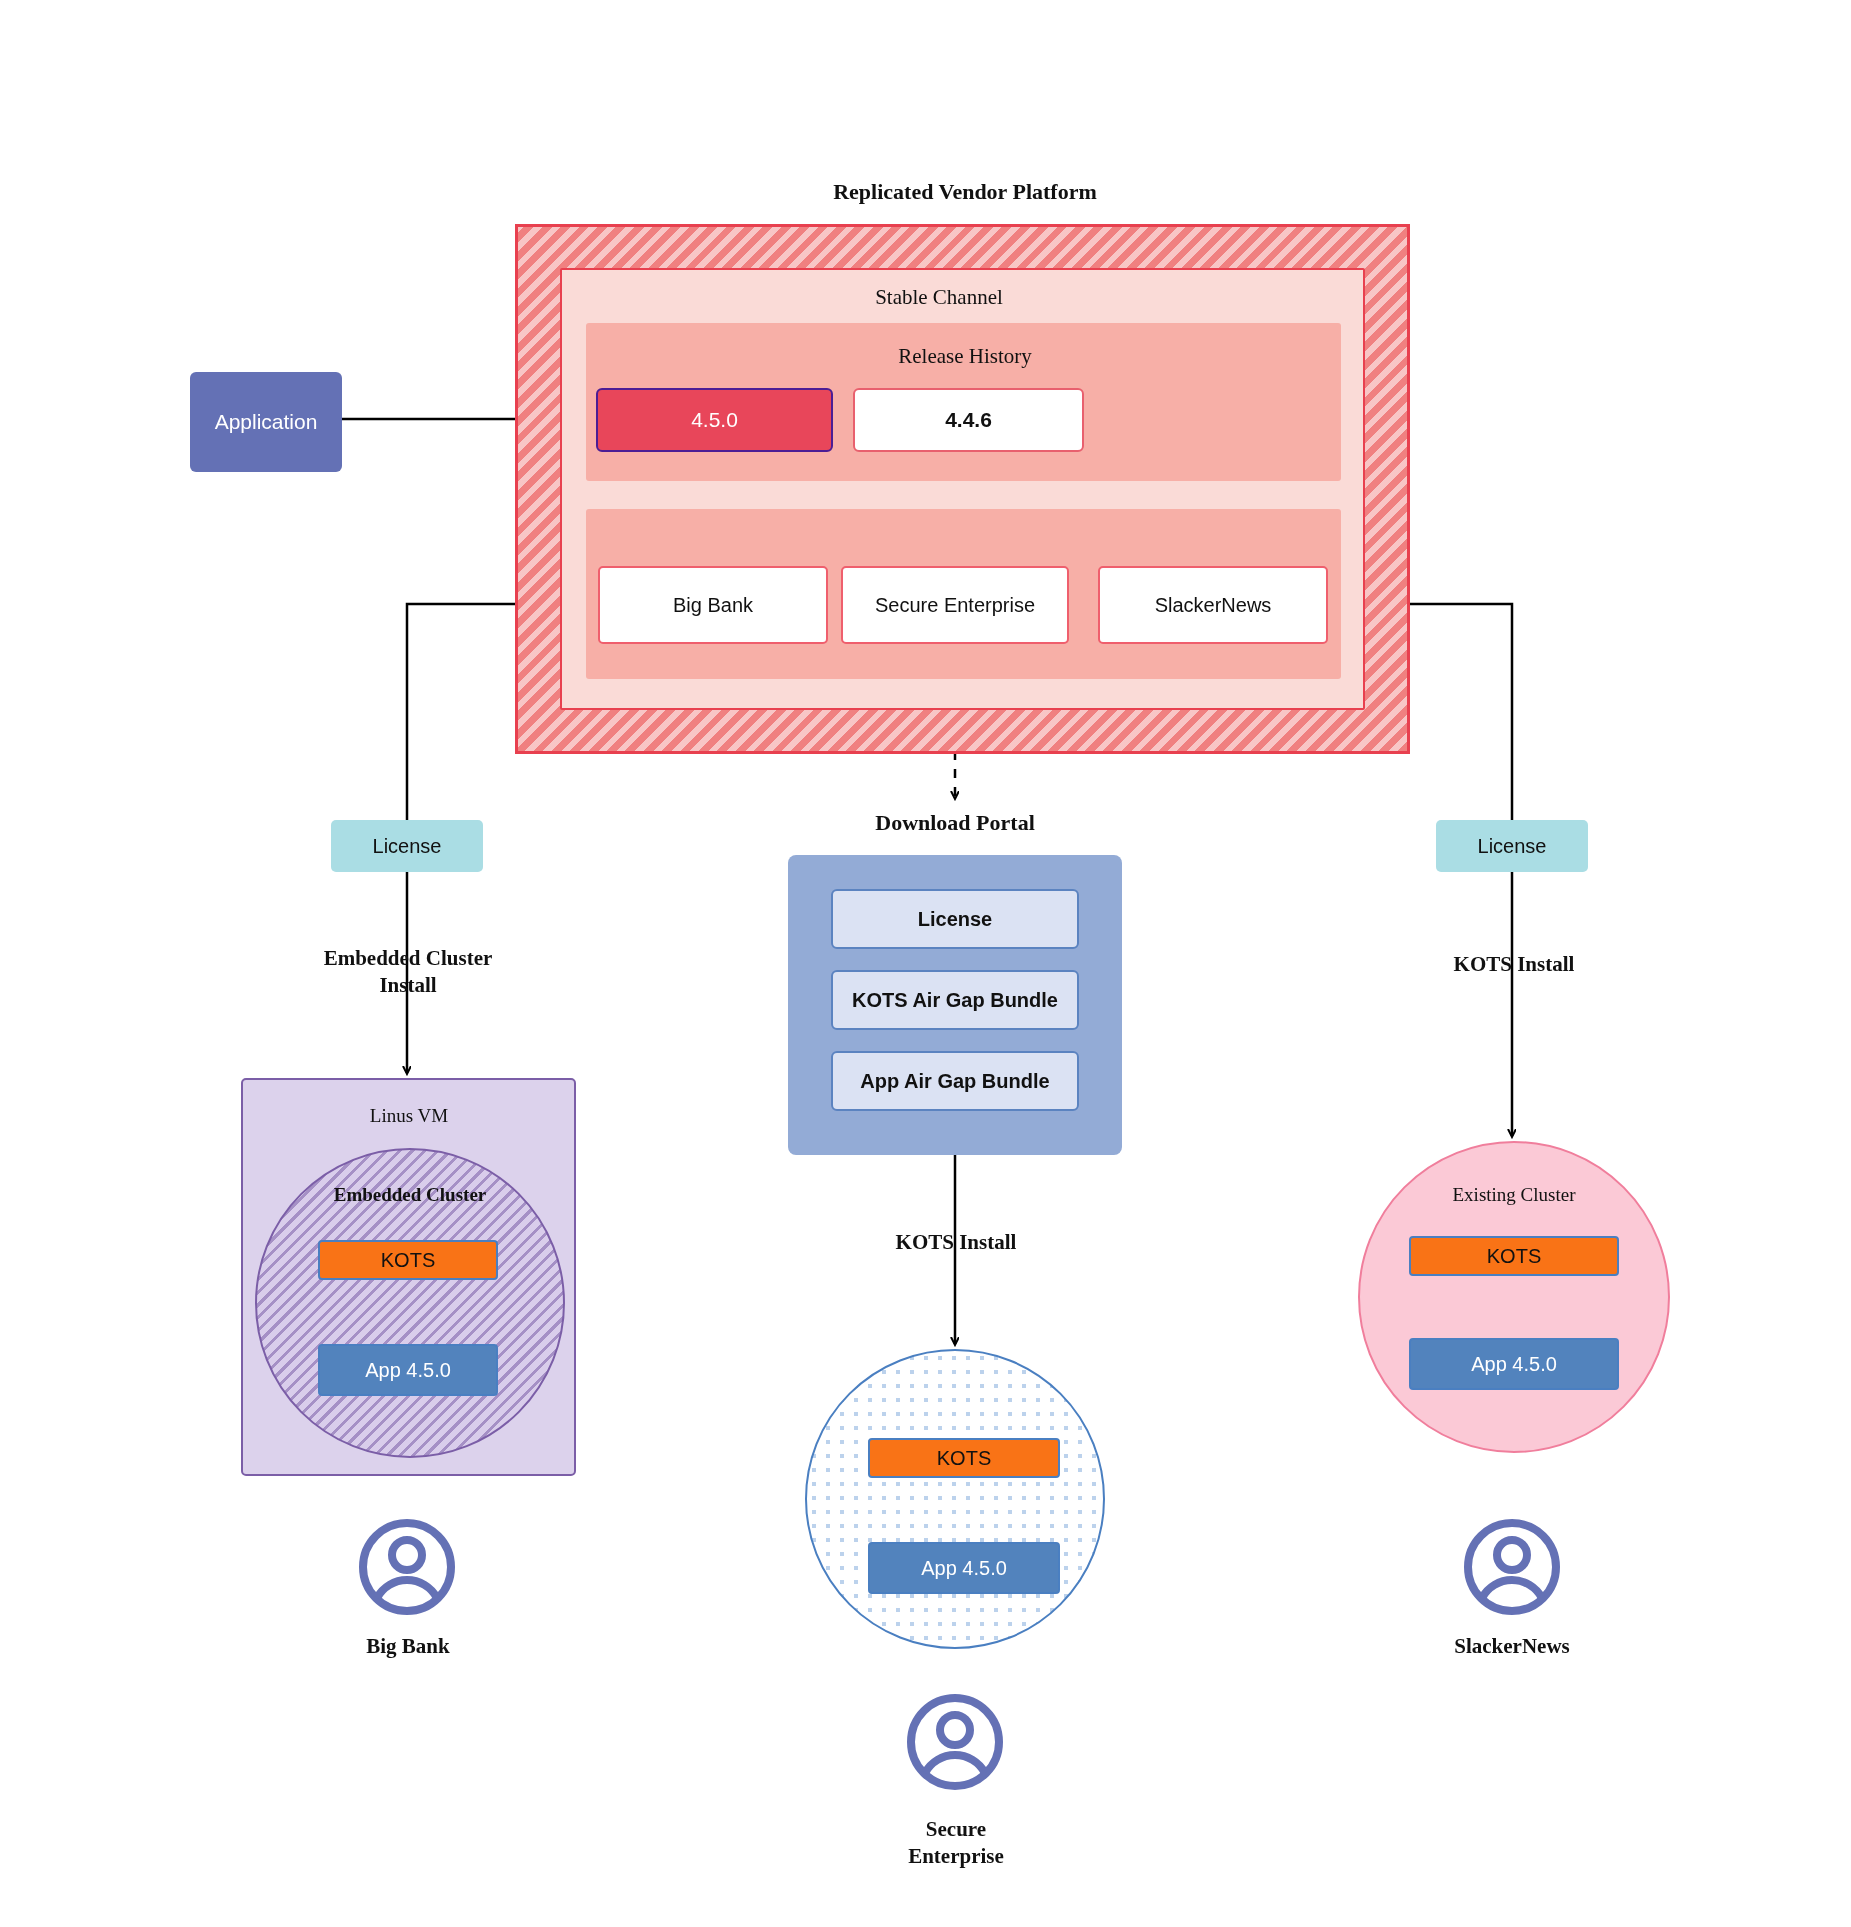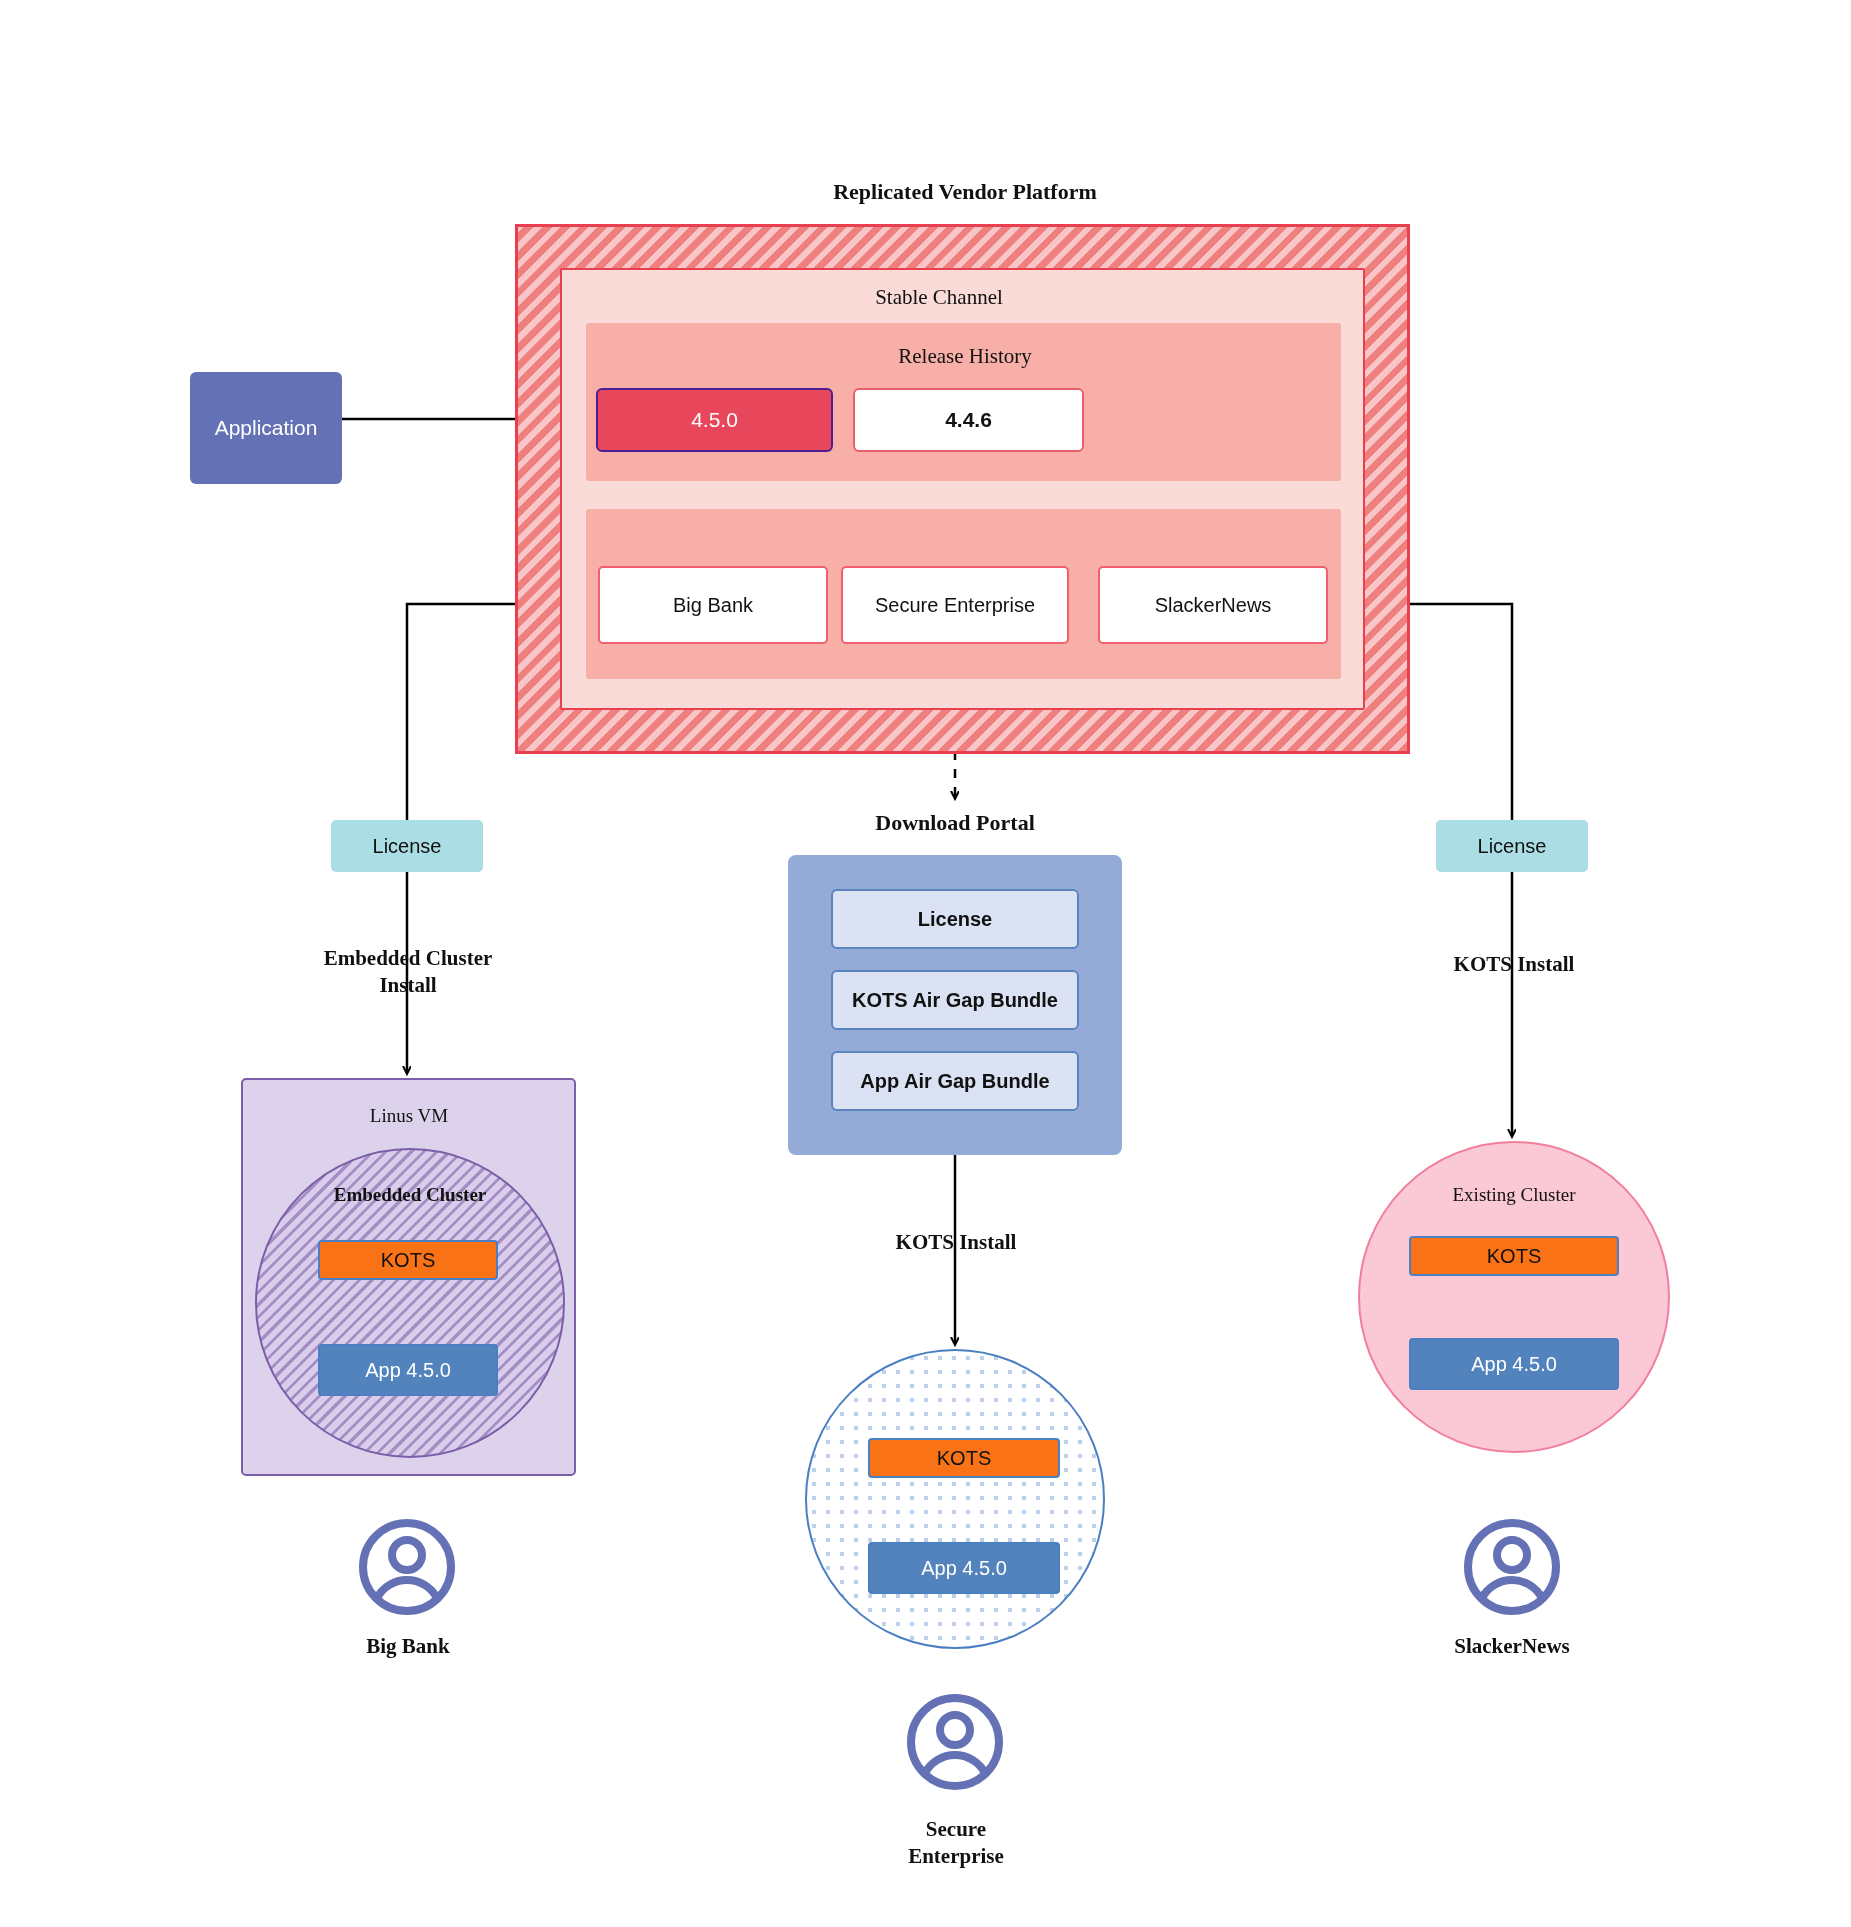--- a/index.html
+++ b/index.html
@@ -57,21 +57,21 @@
   .chip-current{background:#e8465a;border:2px solid #4c1d95;color:#ffffff;}
   .chip-old{background:#ffffff;border:2px solid #e8606e;color:#111111;}
 
   .cust-chip{
     height:78px;background:#ffffff;border:2px solid #ef5f6d;
     border-radius:5px;box-sizing:border-box;font-size:20px;color:#111;
   }
 
   
   #application-box{
-    left:190px;top:372px;width:152px;height:112px;
+    left:190px;top:372px;width:152px;height:100px;
     background:#6471b5;border-radius:6px;color:#ffffff;font-size:21px;
   }
 
   
   .license-chip{
     width:152px;height:52px;background:#aadde4;border-radius:5px;
     font-size:20px;color:#111;
   }
 
   

